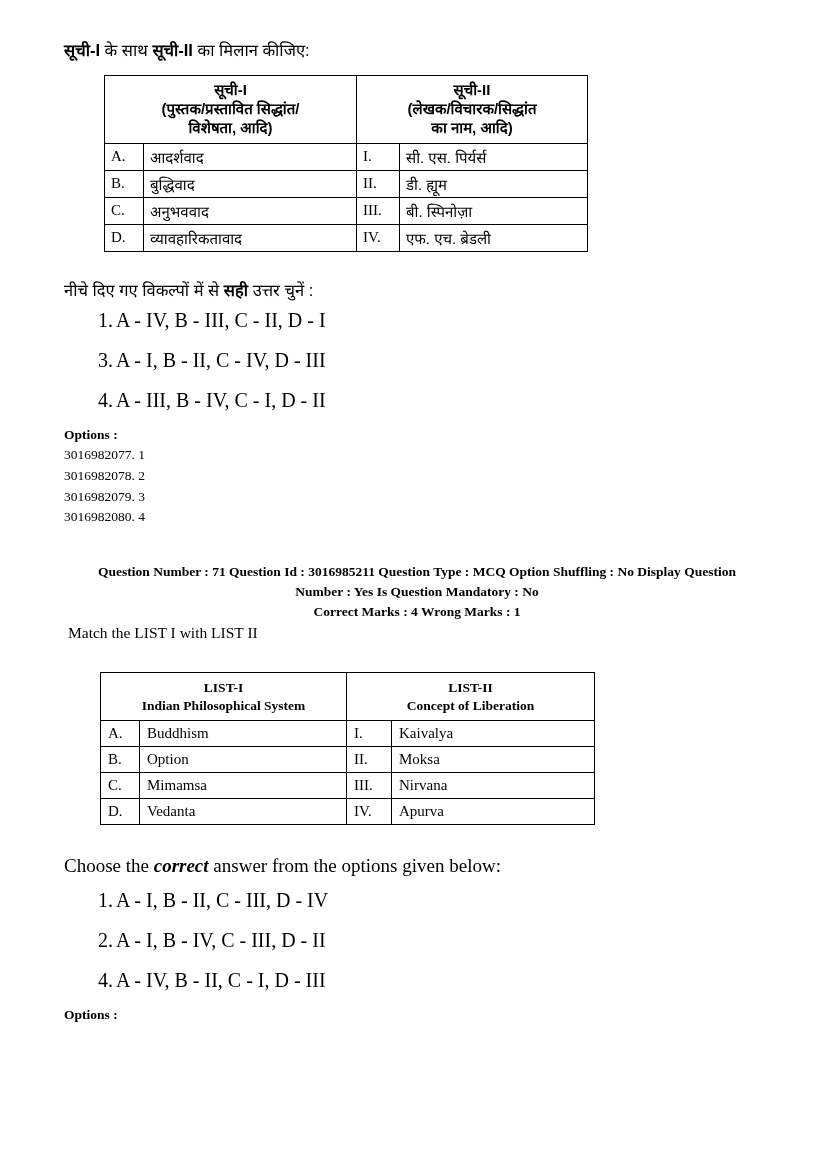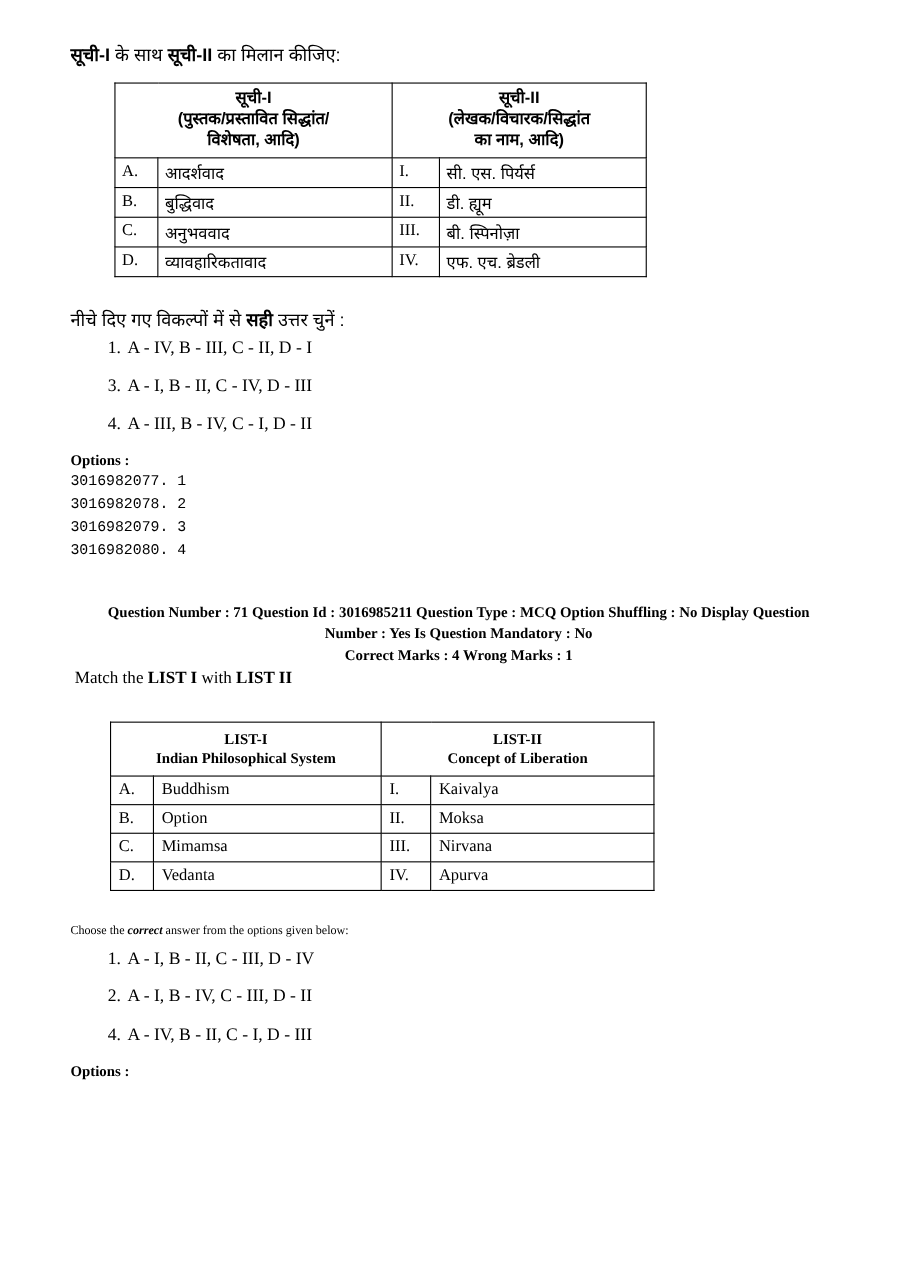--- a/index.html
+++ b/index.html
@@ -57,52 +57,52 @@
     margin: 26px 0 6px 0;
   }
   .prompt b { font-weight: bold; }
 
   ol.opts {
     list-style: none;
     margin: 0;
     padding: 0;
   }
   ol.opts li {
-    font-size: 16px;
+    font-size: 20px;
     margin: 0 0 14px 0;
     padding-left: 34px;
     line-height: 1.3;
   }
   .opt-num { display: inline-block; width: 18px; }
 
   .options-label {
     font-size: 13.5px;
     font-weight: bold;
     margin: 2px 0 2px 0;
   }
   .optid {
     font-size: 13.5px;
     line-height: 1.55;
-    font-family: Liberation Mono, monospace;
+    font-family: Liberation Serif, serif;
   }
   .meta {
     font-size: 13.5px;
     font-weight: bold;
     line-height: 1.45;
     margin: 34px 0 0 0;
     padding-left: 4px;
     text-align: center;
   }
   .meta .row { display: block; }
   .match-line {
     font-size: 15.5px;
     padding-left: 4px;
     margin-top: 3px;
   }
-  .match-line b { font-weight: bold; }
+  .match-line b { font-weight: normal; }
 
   table.match2 {
     border-collapse: collapse;
     margin: 30px 0 0 36px;
     table-layout: fixed;
   }
   table.match2 td {
     border: 1px solid #000;
     padding: 4px 7px;
     font-size: 15px;
@@ -114,21 +114,21 @@
     line-height: 1.3;
     font-size: 13.5px;
     padding: 6px 8px;
   }
   .c1 { width: 24px; font-size: 13.5px; }
   .c2 { width: 192px; }
   .c3 { width: 30px; font-size: 13.5px; }
   .c4 { width: 188px; }
 
   .prompt2 {
-    font-size: 11px;
+    font-size: 19px;
     margin: 30px 0 10px 0;
   }
   .prompt2 i { font-style: italic; font-weight: bold; }
 
   .bottom-options {
     font-size: 13.5px;
     font-weight: bold;
     margin-top: 2px;
   }
 </style>

